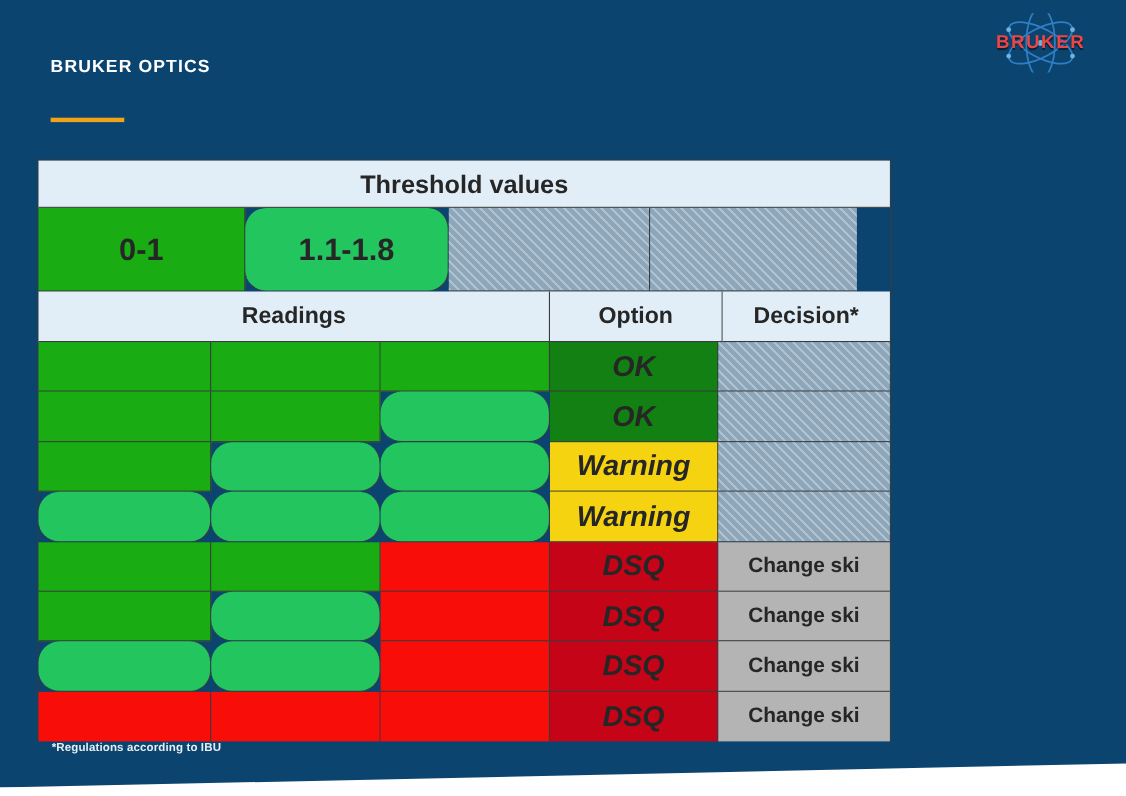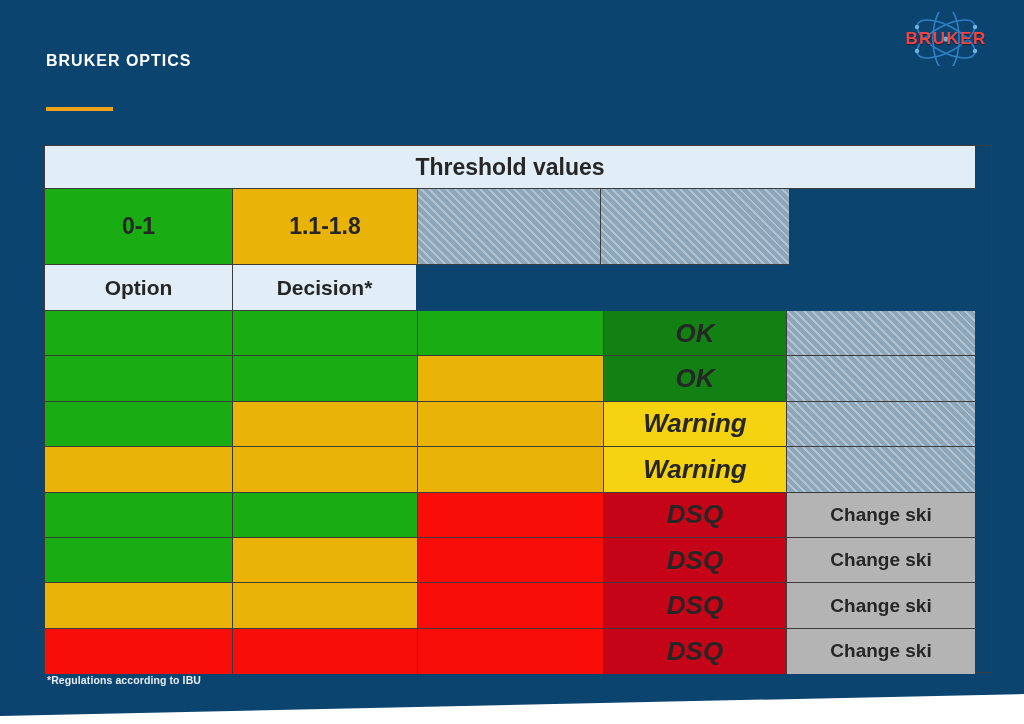--- a/index.html
+++ b/index.html
@@ -38,21 +38,21 @@
   .logo svg{display:block;width:120px;height:54px;}
   .logo-word{
     position:absolute;left:0;top:0;width:120px;height:54px;
     display:flex;align-items:center;justify-content:center;
     color:#ef4444;font-size:17px;font-weight:700;letter-spacing:1.4px;
     text-shadow:0 1px 1px rgba(0,0,0,.55);
   }
 
   
   .table{
-    position:absolute;left:44px;top:145px;width:948px;height:528px;
+    position:absolute;left:34px;top:145px;width:776px;height:528px;
     border:1px solid #3b3b3b;
     box-sizing:border-box;
   }
   .row{display:flex;width:100%;box-sizing:border-box;}
   .cell{
     box-sizing:border-box;
     border-right:1px solid #3b3b3b;
     border-bottom:1px solid #3b3b3b;
     display:flex;align-items:center;justify-content:center;
     font-weight:700;color:#262626;
@@ -72,35 +72,35 @@
 
   
   .h-title{height:43px;}
   .h-thresh{height:76px;}
   .h-colhdr{height:46px;}
   .h-data{height:45.4px;}
 
   
   .f-lightblue{background:#e2eef7;}
   .f-green{background:#1aac13;}
-  .f-yellow{background:#eab308;}
+  .f-yellow{background:#22c55e;border-radius:19px;}
   .f-red{background:#f90d08;}
   .f-hatch{
     background-color:#8ea6ba;
     background-image:repeating-linear-gradient(
       45deg,
       rgba(255,255,255,0.30) 0px,
       rgba(255,255,255,0.30) 2px,
       rgba(255,255,255,0) 2px,
       rgba(255,255,255,0) 6px
     );
   }
 
   .t-title{font-size:23px;}
-  .t-thresh{font-size:23px;}
+  .t-thresh{font-size:28px;}
   .t-colhdr{font-size:21px;}
   .t-decision{font-size:26px;font-style:italic;}
   .t-option{font-size:19px;}
 
   .footnote{
     position:absolute;left:47px;top:674px;
     color:#e6edf3;font-size:10.5px;font-weight:700;letter-spacing:.1px;
   }
 </style>
 </head>
@@ -138,20 +138,21 @@
     </div>
 
     <div class="row">
       <div class="cell c1 h-thresh f-green t-thresh">0-1</div>
       <div class="cell c2 h-thresh f-yellow t-thresh">1.1-1.8</div>
       <div class="cell c4 h-thresh f-hatch"></div>
       <div class="cell c5 h-thresh f-hatch"></div>
     </div>
 
     <div class="row">
+      <div class="cell span3 h-colhdr f-lightblue t-colhdr">Readings</div>
       <div class="cell c5 h-colhdr f-lightblue t-colhdr">Option</div>
       <div class="cell c4 h-colhdr f-lightblue t-colhdr">Decision*</div>
     </div>
 
     <div id="data-rows">
         <div class="row">
           <div class="cell c1 h-data f-green"></div>
           <div class="cell c2 h-data f-green"></div>
           <div class="cell c3 h-data f-green"></div>
           <div class="cell c4 h-data t-decision" style="background: rgb(18, 128, 18);">OK</div>

